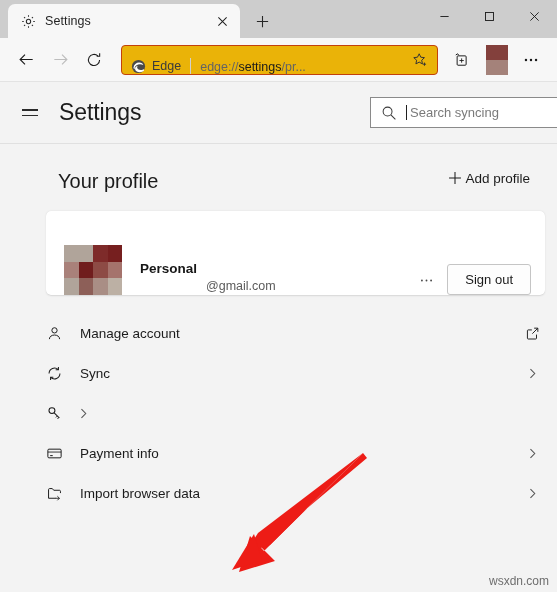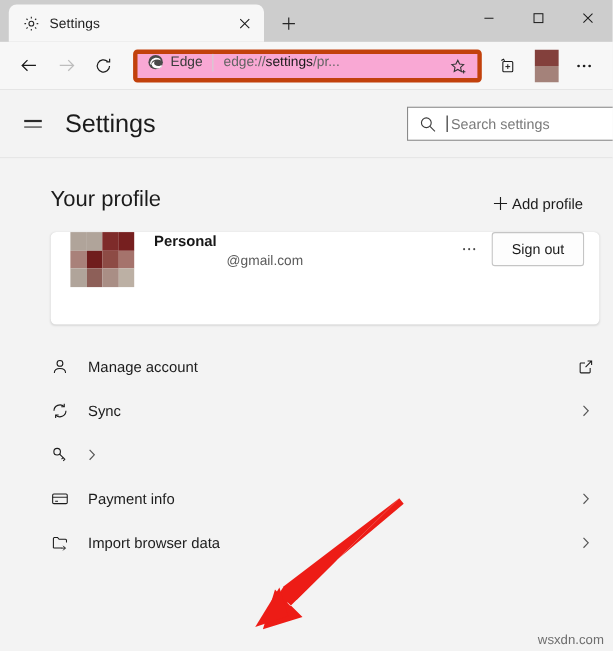--- a/index.html
+++ b/index.html
@@ -92,25 +92,25 @@
     width: 34px; height: 34px;
     display: flex; align-items: center; justify-content: center;
     border-radius: 4px;
     flex: 0 0 auto;
   }
 
   .omnibox {
     flex: 1;
     height: 30px;
     margin: 0 6px 0 10px;
-    background: #f9a8d4;
-    border: 4px solid #c2410c;
+    background: #eab308;
+    border: 1px solid #c2410c;
     border-radius: 4px;
     display: flex;
-    align-items: flex-start;
+    align-items: flex-end;
     padding: 0 4px 0 9px;
     min-width: 0;
   }
   .edge-badge {
     display: flex;
     align-items: center;
     gap: 6px;
     flex: 0 0 auto;
   }
   .edge-label {
@@ -205,23 +205,24 @@
   .content {
     padding: 26px 0 0 0;
     background: #f3f3f3;
     height: calc(592px - 38px - 44px - 63px);
     overflow: hidden;
     position: relative;
   }
 
   .section-head {
     display: flex;
-    align-items: flex-end;
+    align-items: flex-start;
     padding: 0 20px 0 46px;
     margin-bottom: 18px;
+    margin-left: 12px;
   }
   .section-title {
     font-size: 20px;
     font-weight: 400;
     color: #1b1b1b;
   }
   .add-profile {
     margin-left: auto;
     display: flex;
     align-items: center;
@@ -233,21 +234,21 @@
     color: #1b1b1b;
   }
 
   
   .profile-card {
     margin: 0 12px 0 46px;
     background: #ffffff;
     border-radius: 5px;
     height: 84px;
     display: flex;
-    align-items: flex-start;
+    align-items: flex-end;
     padding: 0 14px 0 18px;
     box-shadow: 0 0.6px 1.8px rgba(0,0,0,.10), 0 0.15px 0.5px rgba(0,0,0,.08);
   }
   .mosaic {
     width: 58px;
     height: 50px;
     flex: 0 0 58px;
     display: grid;
     grid-template-columns: repeat(4, 1fr);
     grid-template-rows: repeat(3, 1fr);
@@ -478,21 +479,21 @@
   <div class="settings-title">Settings</div>
 
   <div class="search-wrap">
     <span>
       <svg class="ico" width="16" height="16" viewBox="0 0 18 18" stroke="#3b3b3b" stroke-width="1.15" fill="none">
         <circle cx="7.4" cy="7.4" r="5"></circle>
         <path d="M11.1 11.1l5.1 5.1"></path>
       </svg>
     </span>
     <span class="search-caret"></span>
-    <span class="search-ph">Search settings</span>
+    <span class="search-ph">Search syncing</span>
   </div>
 </div>
 
 <div class="content">
 
   <div class="section-head">
     <div class="section-title">Your profile</div>
     <div class="add-profile">
       <span>
         <svg class="ico" width="16" height="16" viewBox="0 0 18 18" stroke="#1b1b1b" stroke-width="1.15">

